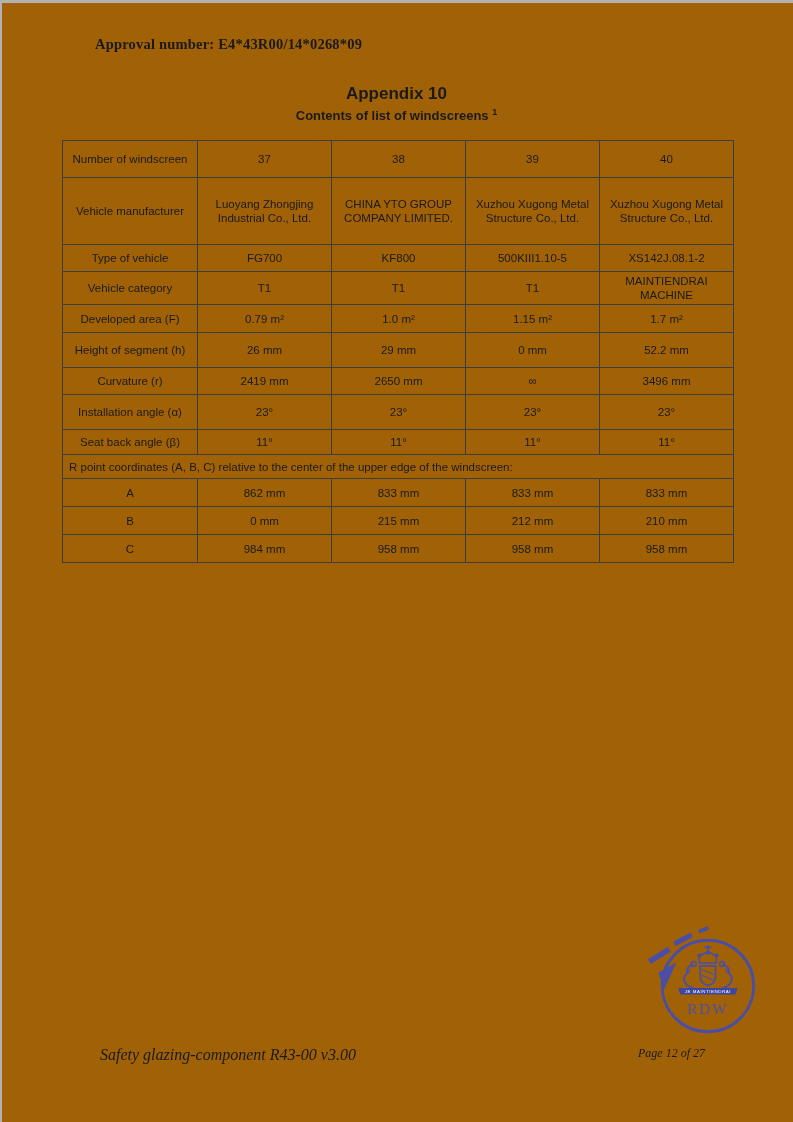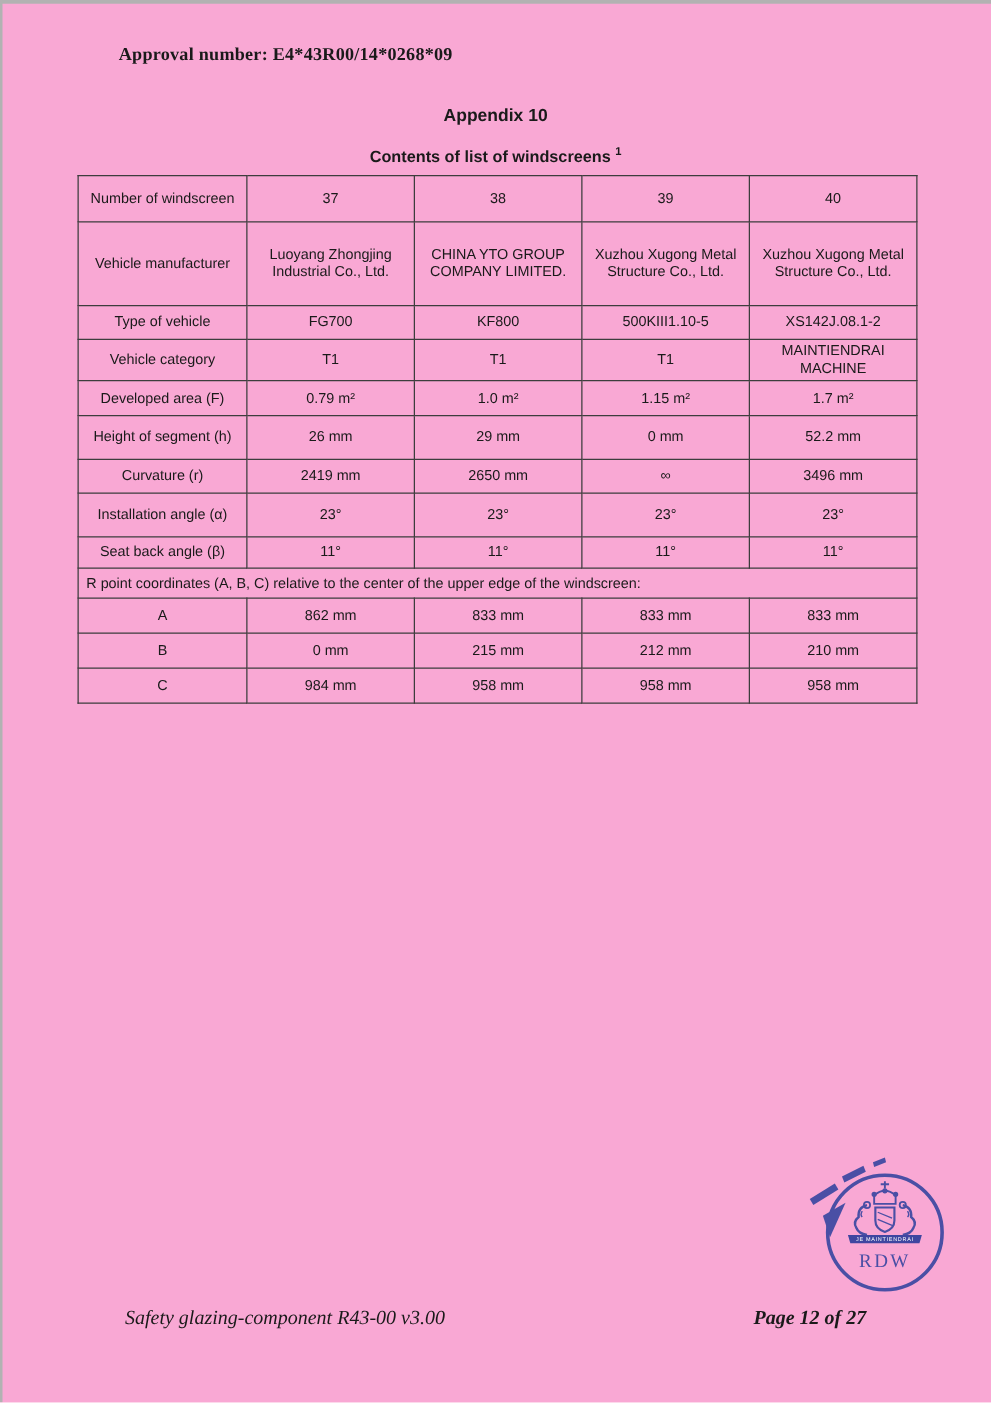--- a/index.html
+++ b/index.html
@@ -1,33 +1,33 @@
 <!DOCTYPE html>
 <html><head>
 <meta charset="utf-8">
 <style>
   html,body{margin:0;padding:0;background:#ffffff;}
   .page{
     position:relative;
     width:793px;height:1122px;
-    background:#f9a8d4;
+    background:#a16207;
     overflow:hidden;
     font-family:"Liberation Sans", sans-serif;
     color:#1a1a1a;
   }
   .edge-top{position:absolute;top:0;left:0;width:793px;height:3px;background:#b2b2b2;}
   .edge-left{position:absolute;top:0;left:0;width:2px;height:1122px;background:#b2b2b2;}
 
   .approval{
     position:absolute;left:95px;top:36px;
     font-family:"Liberation Serif", serif;
     font-weight:bold;font-size:14.5px;letter-spacing:.2px;
   }
   .title-block{position:absolute;left:0;top:84px;width:793px;text-align:center;}
-  .appendix{font-weight:bold;font-size:14px;margin-bottom:16px;}
+  .appendix{font-weight:bold;font-size:17px;margin-bottom:3px;}
   .subtitle{font-weight:bold;font-size:13px;}
   .subtitle sup{font-size:9px;}
 
   table.ws{
     position:absolute;left:62px;top:140px;
     border-collapse:collapse;table-layout:fixed;
     width:672px;
     font-size:11.5px;line-height:1.22;
   }
   table.ws td{
@@ -50,22 +50,22 @@
   tr.r-inst td{height:30px;}
   tr.r-seat td{height:20px;}
   tr.r-note2 td{height:19px;}
   tr.r-coord td{height:23px;}
 
   .footer-left{
     position:absolute;left:100px;top:1046px;
     font-family:"Liberation Serif", serif;font-style:italic;font-size:16px;
   }
   .footer-right{
-    position:absolute;right:100px;top:1046px;
-    font-family:"Liberation Serif", serif;font-style:italic;font-size:16px;font-weight:bold;
+    position:absolute;right:88px;top:1046px;
+    font-family:"Liberation Serif", serif;font-style:italic;font-size:12px;
   }
   .stamp{position:absolute;left:644px;top:924px;width:124px;height:124px;}
 </style>
 </head>
 <body>
 
 <div class="page">
   <div class="edge-top"></div>
   <div class="edge-left"></div>
 

